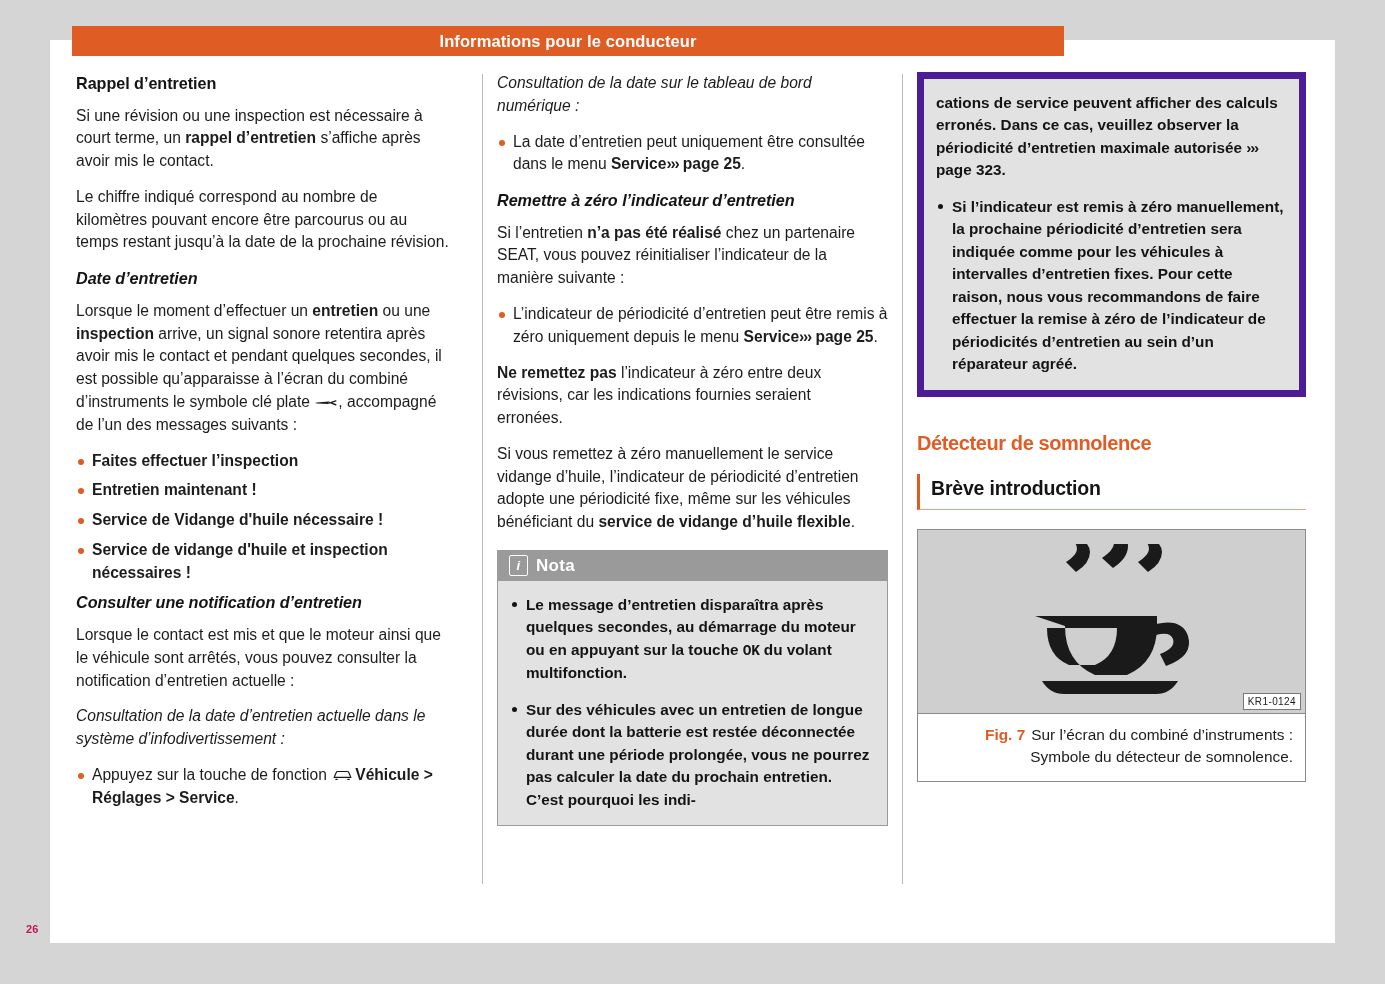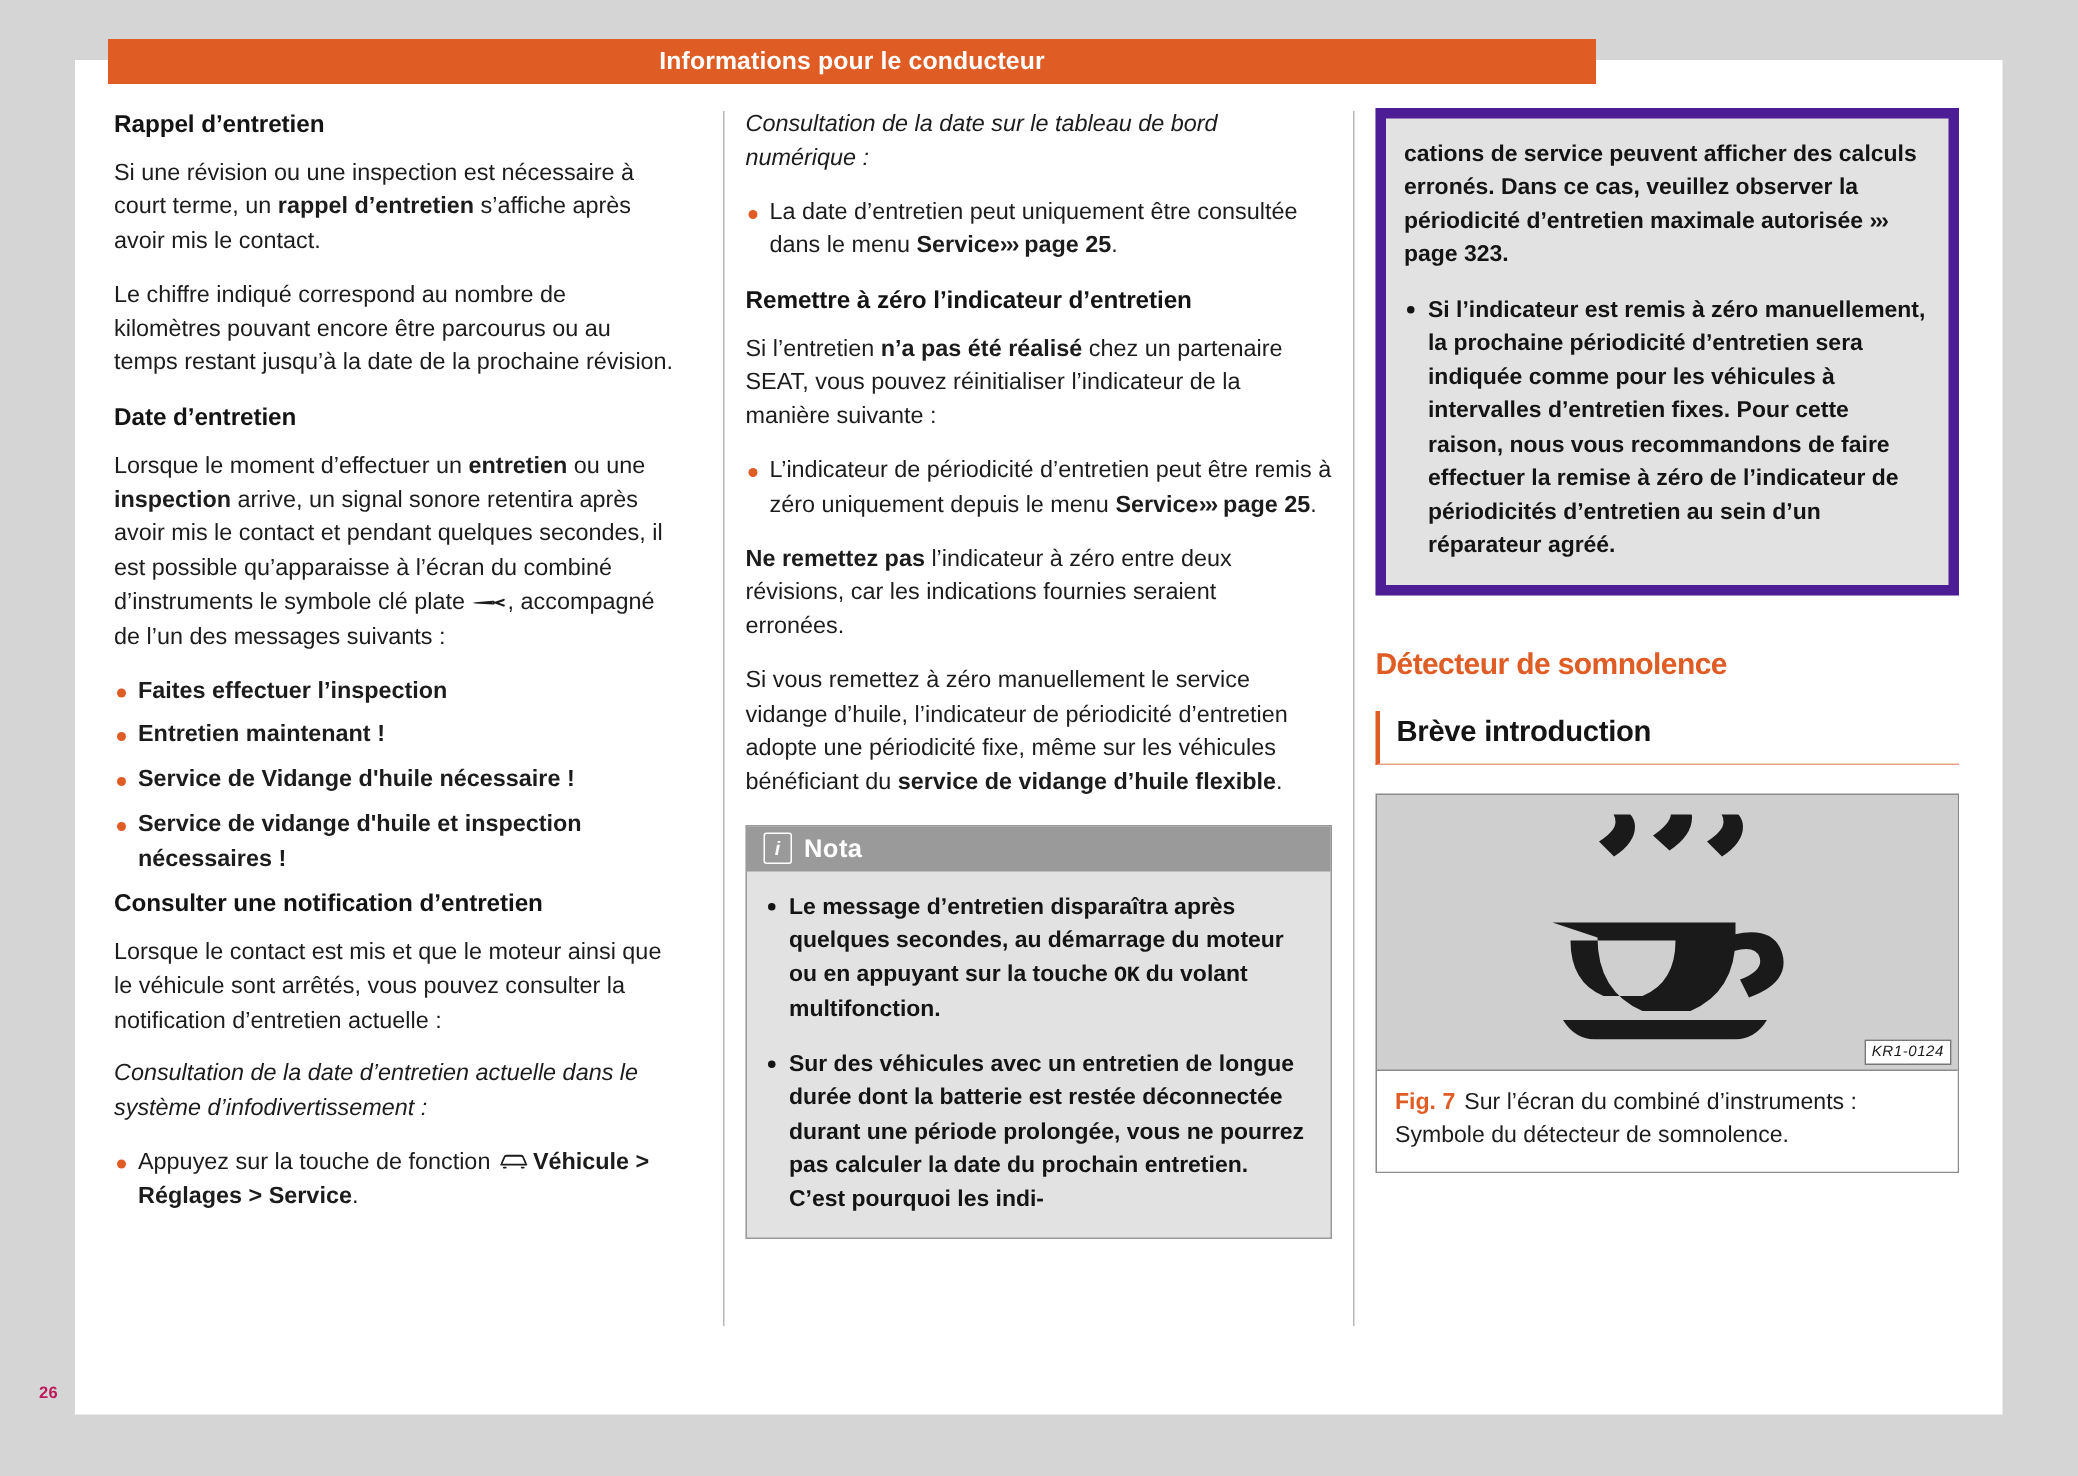--- a/index.html
+++ b/index.html
@@ -85,21 +85,21 @@
   .rule-1 { left: 406px; }
   .rule-2 { left: 826px; }
 
   h3.sub {
     font-size: 16.2px;
     font-weight: 700;
     margin: 0 0 9px 0;
     color: #141414;
     letter-spacing: -.05px;
   }
-  .gap-top { margin-top: 26px; }
+  .gap-top { margin-top: 26px; font-style: italic; }
 
   p.para {
     margin: 0 16px 13px 0;
     text-align: left;
   }
 
   .ital { font-style: italic; }
   .bold { font-weight: 700; }
 
   ul.bullets {
@@ -273,28 +273,28 @@
     position: absolute;
     right: 4px;
     bottom: 3px;
     background: #ffffff;
     border: 1px solid #777;
     font-size: 10px;
     font-family: "Liberation Sans", sans-serif;
     letter-spacing: .4px;
     padding: 1px 4px 0 4px;
     color: #1a1a1a;
-    font-style: italic;
   }
   .fig-caption {
     background: #ffffff;
     padding: 10px 12px 13px 12px;
     font-size: 15.4px;
     line-height: 1.42;
     color: #1c1c1c;
+    text-align: right;
   }
   .fig-label {
     color: #e05c25;
     font-weight: 700;
     margin-right: 6px;
   }
 </style>
 </head>
 <body>
 

